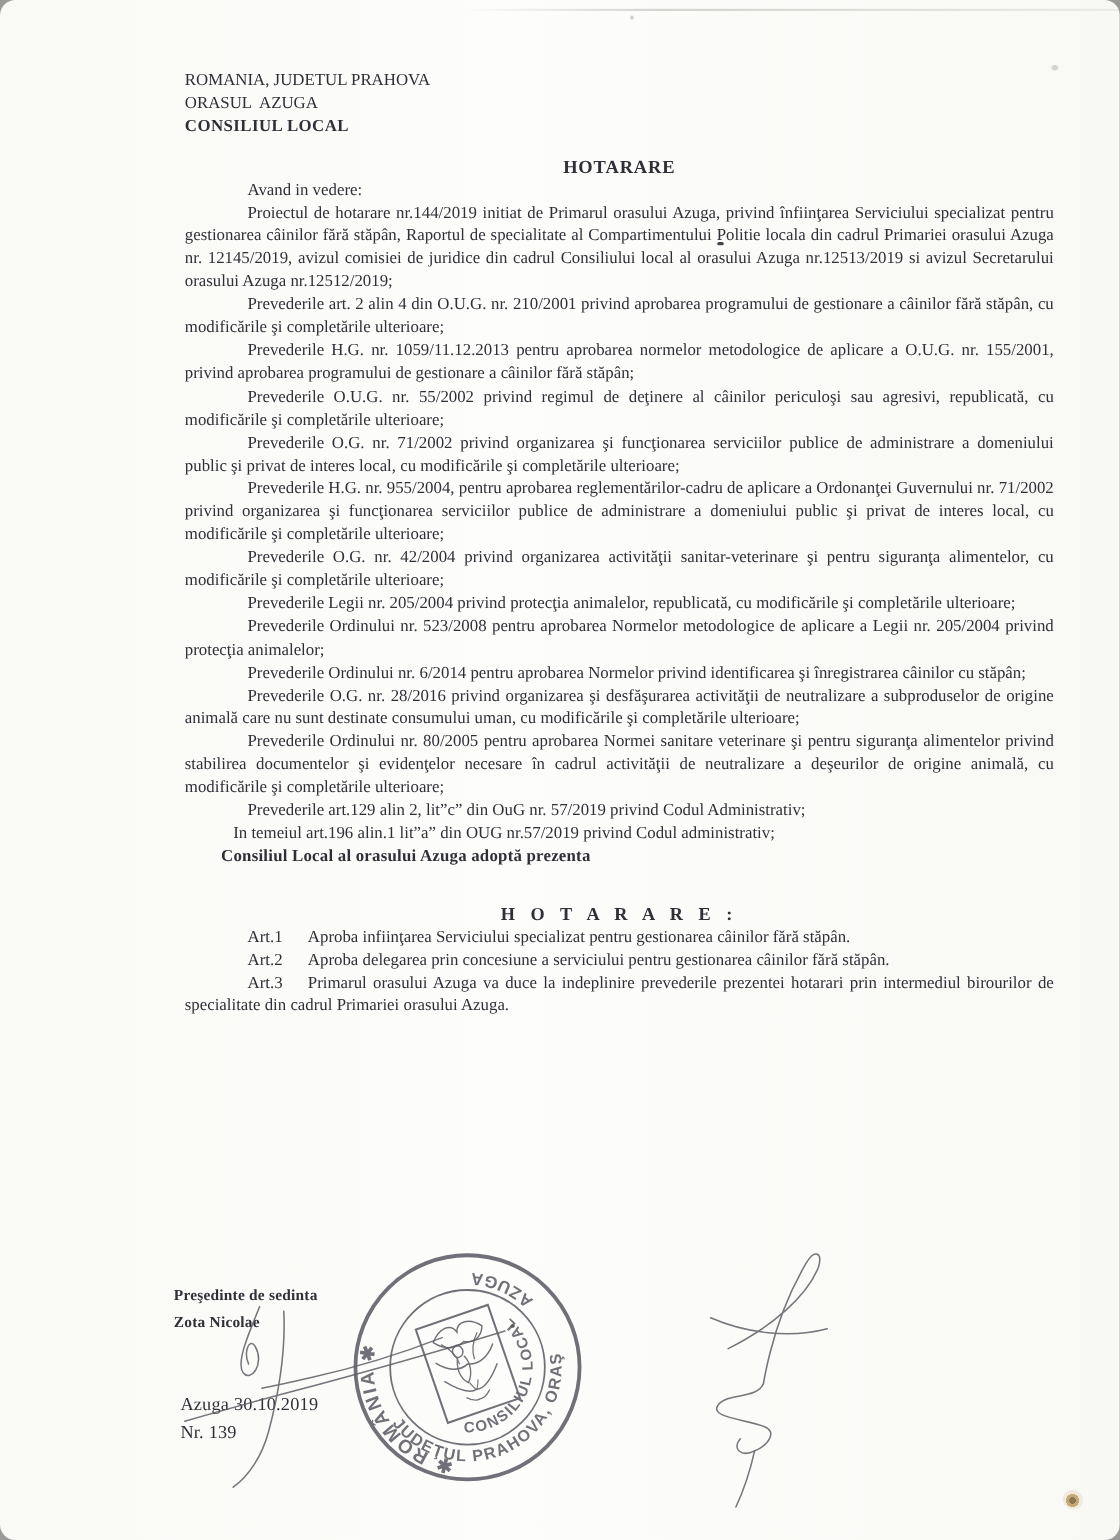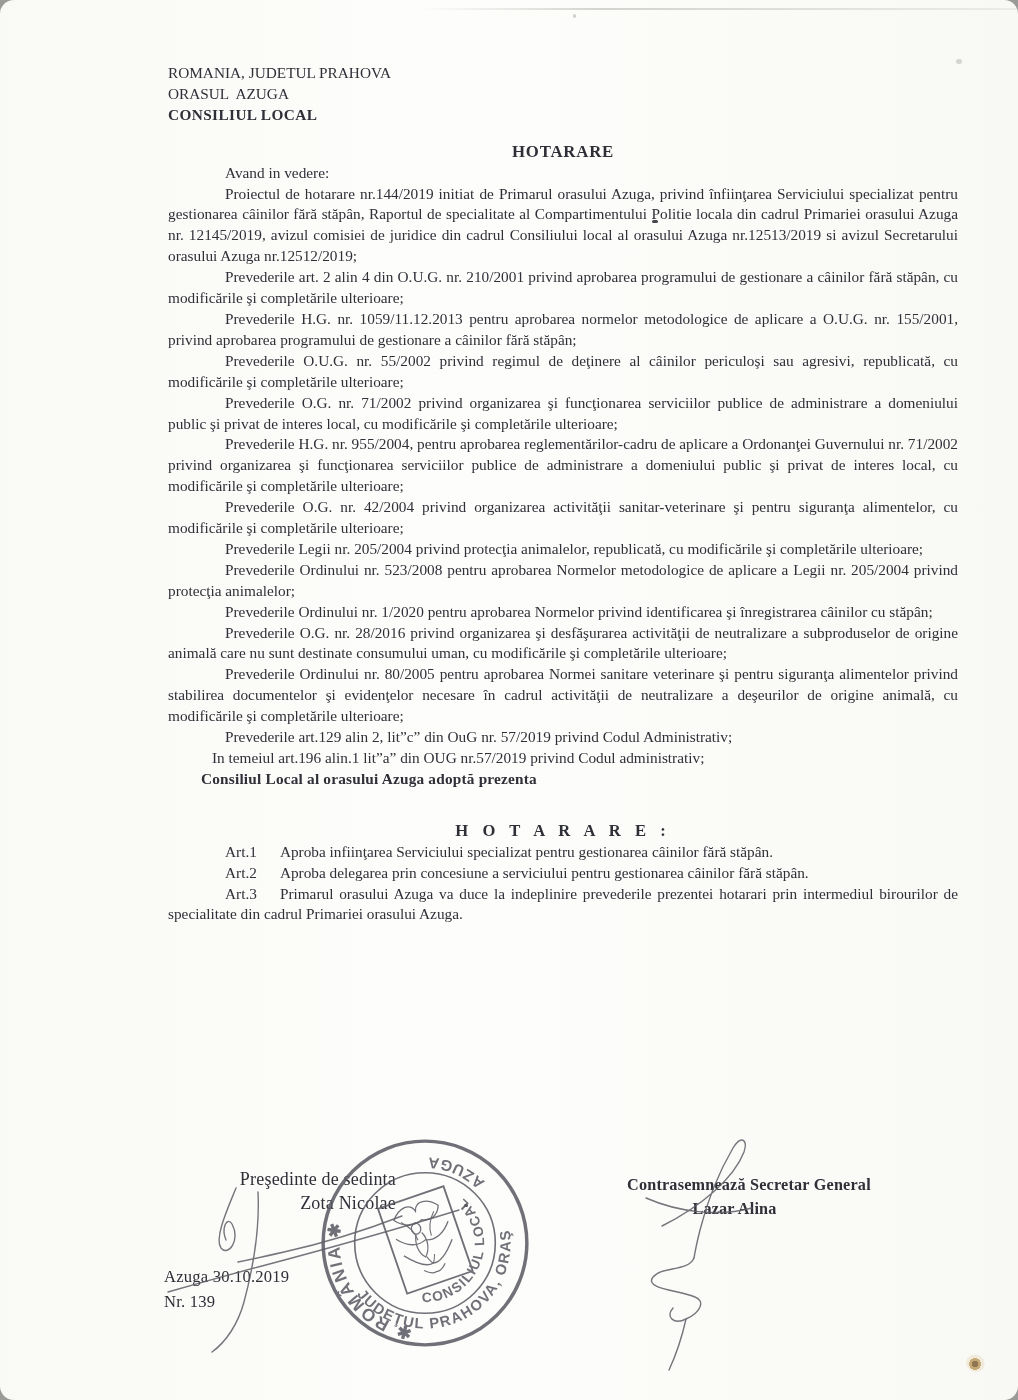--- a/index.html
+++ b/index.html
@@ -19,21 +19,21 @@
   .title-sub { margin-top:3px; font-size:15.6px; }
   .intro { margin-top:20px; text-indent:57px; position:relative; }
   p.body { margin:0; text-align:justify; text-indent:57px; }
   p.nj { text-align:left; }
   p.ti-sm { text-indent:44px; }
   p.adopt { font-weight:bold; text-indent:33px; letter-spacing:.2px; }
   .h2 { margin-top:31px; text-align:center; font-weight:bold; font-size:16.6px; letter-spacing:5px; }
   p.art { margin:0; text-align:justify; text-indent:57px; }
   .mt1 { margin-top:27px; } .mt2 { margin-top:24px; }
   .art-label { font-weight:normal; margin-right:23px; }
-  .sig-left { position:absolute; left:158px; top:1167px; width:238px; text-align:right; font-weight:normal; font-size:18px; line-height:24px; letter-spacing:.2px; }
+  .sig-left { position:absolute; left:158px; top:1167px; width:238px; text-align:left; font-weight:bold; font-size:14px; line-height:24px; letter-spacing:.2px; }
   .sig-right { position:absolute; left:627px; top:1173px; width:300px; font-weight:bold; font-size:16.2px; line-height:24px; letter-spacing:.2px; }
   .sig-right .name { width:215px; text-align:center; }
   .issue { position:absolute; left:164px; top:1264px; font-weight:normal; font-size:16.6px; line-height:25px; letter-spacing:.2px; }
   .stamp-svg { position:absolute; left:316px; top:1134px; width:218px; height:218px; opacity:.86; }
   .sig-svg { position:absolute; left:0; top:0; width:1018px; height:1400px; pointer-events:none; }
   .dot1 { position:absolute; left:652px; top:220px; width:6px; height:3px; background:#45454d; border-radius:2px; }
   .dot2 { position:absolute; left:464px; top:1204px; width:4px; height:3px; background:#55555d; border-radius:2px; }
   .scanline { position:absolute; top:8px; left:420px; width:598px; height:2px;
     background:linear-gradient(90deg, rgba(190,190,185,0), rgba(178,178,172,.55) 30%, rgba(205,205,198,.3)); }
   .speck-a { position:absolute; left:956px; top:59px; width:6px; height:5px; background:rgba(120,120,126,.28); border-radius:50%; }
@@ -62,21 +62,21 @@
     <p class="body nj intro">Avand in vedere:</p>
     <p class="body">Proiectul de hotarare nr.144/2019 initiat de Primarul orasului Azuga,  privind înfiinţarea Serviciului specializat pentru gestionarea câinilor fără stăpân, Raportul de specialitate al Compartimentului Politie locala din cadrul Primariei orasului Azuga nr. 12145/2019, avizul comisiei de juridice din cadrul Consiliului local al orasului Azuga nr.12513/2019 si avizul  Secretarului orasului Azuga nr.12512/2019;</p>
     <p class="body">Prevederile art. 2 alin 4 din  O.U.G. nr. 210/2001 privind aprobarea programului de gestionare a câinilor fără stăpân, cu modificările şi completările ulterioare;</p>
     <p class="body">Prevederile H.G. nr. 1059/11.12.2013 pentru aprobarea normelor metodologice de aplicare a O.U.G. nr. 155/2001, privind aprobarea programului de gestionare a câinilor fără stăpân;</p>
     <p class="body">Prevederile O.U.G. nr. 55/2002 privind regimul de deţinere al câinilor periculoşi sau agresivi, republicată, cu modificările şi completările ulterioare;</p>
     <p class="body">Prevederile O.G. nr. 71/2002 privind organizarea şi funcţionarea serviciilor publice de administrare a domeniului public şi privat de interes local, cu modificările şi completările ulterioare;</p>
     <p class="body">Prevederile H.G. nr. 955/2004, pentru aprobarea reglementărilor-cadru de aplicare a Ordonanţei Guvernului nr. 71/2002 privind organizarea şi funcţionarea serviciilor publice de administrare a domeniului public şi privat de interes local, cu modificările şi completările ulterioare;</p>
     <p class="body">Prevederile O.G. nr. 42/2004 privind organizarea activităţii sanitar-veterinare şi pentru siguranţa alimentelor, cu modificările şi completările ulterioare;</p>
     <p class="body">Prevederile Legii nr. 205/2004 privind protecţia animalelor, republicată, cu modificările şi completările ulterioare;</p>
     <p class="body">Prevederile Ordinului nr. 523/2008 pentru aprobarea Normelor metodologice de aplicare a Legii nr. 205/2004 privind protecţia animalelor;</p>
-    <p class="body">Prevederile Ordinului nr. 1/2020 pentru aprobarea Normelor privind identificarea şi înregistrarea câinilor cu stăpân;</p>
+    <p class="body">Prevederile Ordinului nr. 6/2014 pentru aprobarea Normelor privind identificarea şi înregistrarea câinilor cu stăpân;</p>
     <p class="body">Prevederile O.G. nr. 28/2016 privind organizarea şi desfăşurarea activităţii de neutralizare a subproduselor de origine animală care nu sunt destinate consumului uman, cu modificările şi completările ulterioare;</p>
     <p class="body">Prevederile Ordinului nr. 80/2005 pentru aprobarea Normei sanitare veterinare şi pentru siguranţa alimentelor privind stabilirea documentelor şi evidenţelor necesare în cadrul activităţii de neutralizare a deşeurilor de origine animală, cu modificările şi completările ulterioare;</p>
     <p class="body nj">Prevederile art.129 alin 2, lit”c” din OuG nr. 57/2019 privind Codul Administrativ;</p>
     <p class="body nj ti-sm">In temeiul art.196 alin.1 lit”a” din OUG nr.57/2019 privind Codul administrativ;</p>
     <p class="body nj adopt">Consiliul Local al orasului Azuga adoptă prezenta</p>
 
     <div class="h2">H O T A R A R E :</div>
 
     <p class="art mt1">
       <span class="art-label">Art.1</span><span>Aproba  infiinţarea Serviciului specializat pentru gestionarea câinilor fără stăpân.</span>
@@ -90,24 +90,20 @@
   </div>
 
   <div class="dot1"></div>
   <div class="dot2"></div>
 
   <div class="sig-left">
     <div>Preşedinte de sedinta</div>
     <div>Zota Nicolae</div>
   </div>
 
-  <div class="sig-right">
-    <div>Contrasemnează  Secretar General</div>
-    <div class="name">Lazar Alina</div>
-  </div>
 
   <div class="issue">
     <div>Azuga 30.10.2019</div>
     <div>Nr. 139</div>
   </div>
 
   <svg class="stamp-svg" viewBox="0 0 214 214">
     <defs>
       <path id="arcLeft" d="M 107,191 A 84,84 0 0 1 23,107 A 84,84 0 0 1 107,23" fill="none"></path>
       <path id="arcRound" d="M 23,107 A 84,84 0 0 0 191,107 A 84,84 0 0 0 107,23" fill="none"></path>

